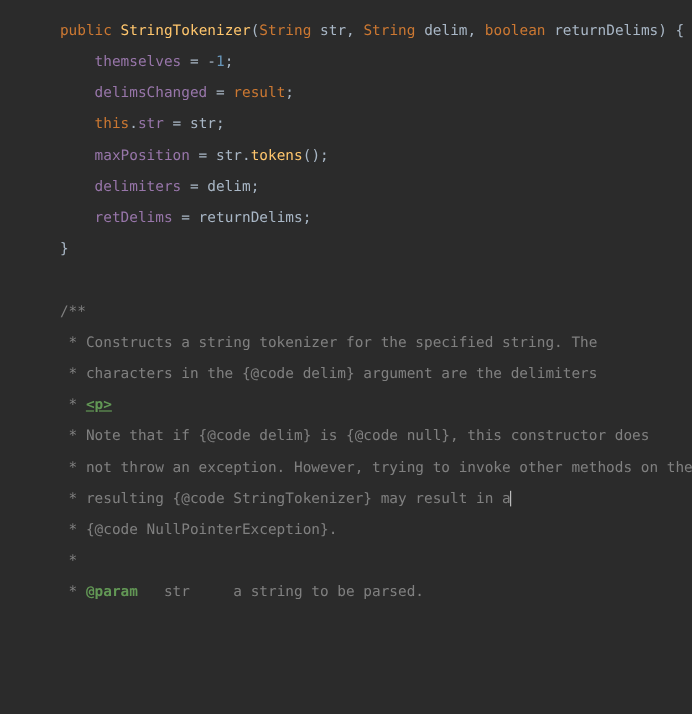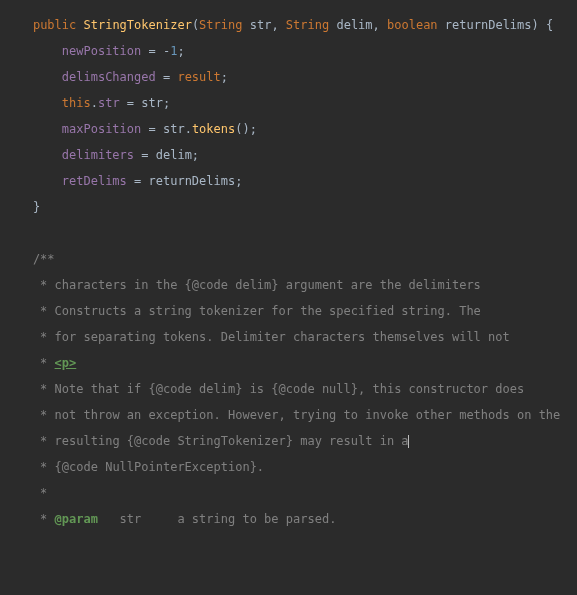--- a/index.html
+++ b/index.html
@@ -11,21 +11,21 @@
     line-height: 13px;
     color: #a9b7c6;
     overflow: hidden;
     width: 577px;
     height: 595px;
   }
   .editor {
     padding: 6px 0 0 0;
     white-space: pre;
   }
-  .line { display: block; padding-left: 4px; }
+  .line { display: block; padding-left: 21px; }
   .kw { color: #cc7832; }
   .method { color: #ffc66d; }
   .num { color: #6897bb; }
   .field { color: #9876aa; }
   .comment { color: #808080; }
   .doctag { color: #629755; font-weight: bold; text-decoration: underline; }
   .dockey { color: #629755; font-weight: bold; }
   .cursor {
     display: inline-block;
     width: 1px;
@@ -33,32 +33,31 @@
     background: #bbbbbb;
     vertical-align: text-bottom;
     margin-left: -1px;
   }
 </style>
 </head>
 <body>
 
 <div class="editor">
 <span class="line"><span>    </span><span class="kw">public</span> <span class="method">StringTokenizer</span><span>(</span><span class="kw">String</span> <span>str</span><span>, </span><span class="kw">String</span> <span>delim</span><span>, </span><span class="kw">boolean</span> <span>returnDelims</span><span>)</span> <span>{</span></span>
-<span class="line"><span>        </span><span class="field">newPosition</span><span> = </span><span>-</span><span class="num">1</span><span>;</span></span>
+<span class="line"><span>        </span><span class="field">themselves</span><span> = </span><span>-</span><span class="num">1</span><span>;</span></span>
 <span class="line"><span>        </span><span class="field">delimsChanged</span><span> = </span><span class="kw">result</span><span>;</span></span>
 <span class="line"><span>        </span><span class="kw">this</span><span>.</span><span class="field">str</span><span> = </span><span>str</span><span>;</span></span>
 <span class="line"><span>        </span><span class="field">maxPosition</span><span> = </span><span>str</span><span>.</span><span class="method">tokens</span><span>(</span><span>)</span><span>;</span></span>
 <span class="line"><span>        </span><span class="field">delimiters</span><span> = </span><span>delim</span><span>;</span></span>
 <span class="line"><span>        </span><span class="field">retDelims</span><span> = </span><span>returnDelims</span><span>;</span></span>
 <span class="line"><span>    </span><span>}</span></span>
 <span class="line"> </span>
 <span class="line comment">    /**</span>
+<span class="line comment"><span>     * </span><span>Constructs a string tokenizer for the specified string. The</span></span>
 <span class="line comment"><span>     * </span><span>characters in the {@code delim} argument are the delimiters</span></span>
-<span class="line comment"><span>     * </span><span>Constructs a string tokenizer for the specified string. The</span></span>
-<span class="line comment"><span>     * </span><span>for separating tokens. Delimiter characters themselves will not</span></span>
 <span class="line comment"><span>     * </span><span class="doctag">&lt;p&gt;</span></span>
 <span class="line comment"><span>     * </span><span>Note that if {@code delim} is {@code null}, this constructor does</span></span>
 <span class="line comment"><span>     * </span><span>not throw an exception. However, trying to invoke other methods on the</span></span>
 <span class="line comment"><span>     * </span><span>resulting {@code StringTokenizer} may result in a</span><span class="cursor"></span></span>
 <span class="line comment"><span>     * </span><span>{@code NullPointerException}.</span></span>
 <span class="line comment">     *</span>
 <span class="line comment"><span>     * </span><span class="dockey">@param</span><span>   str     a string to be parsed.</span></span>
 
 
 

